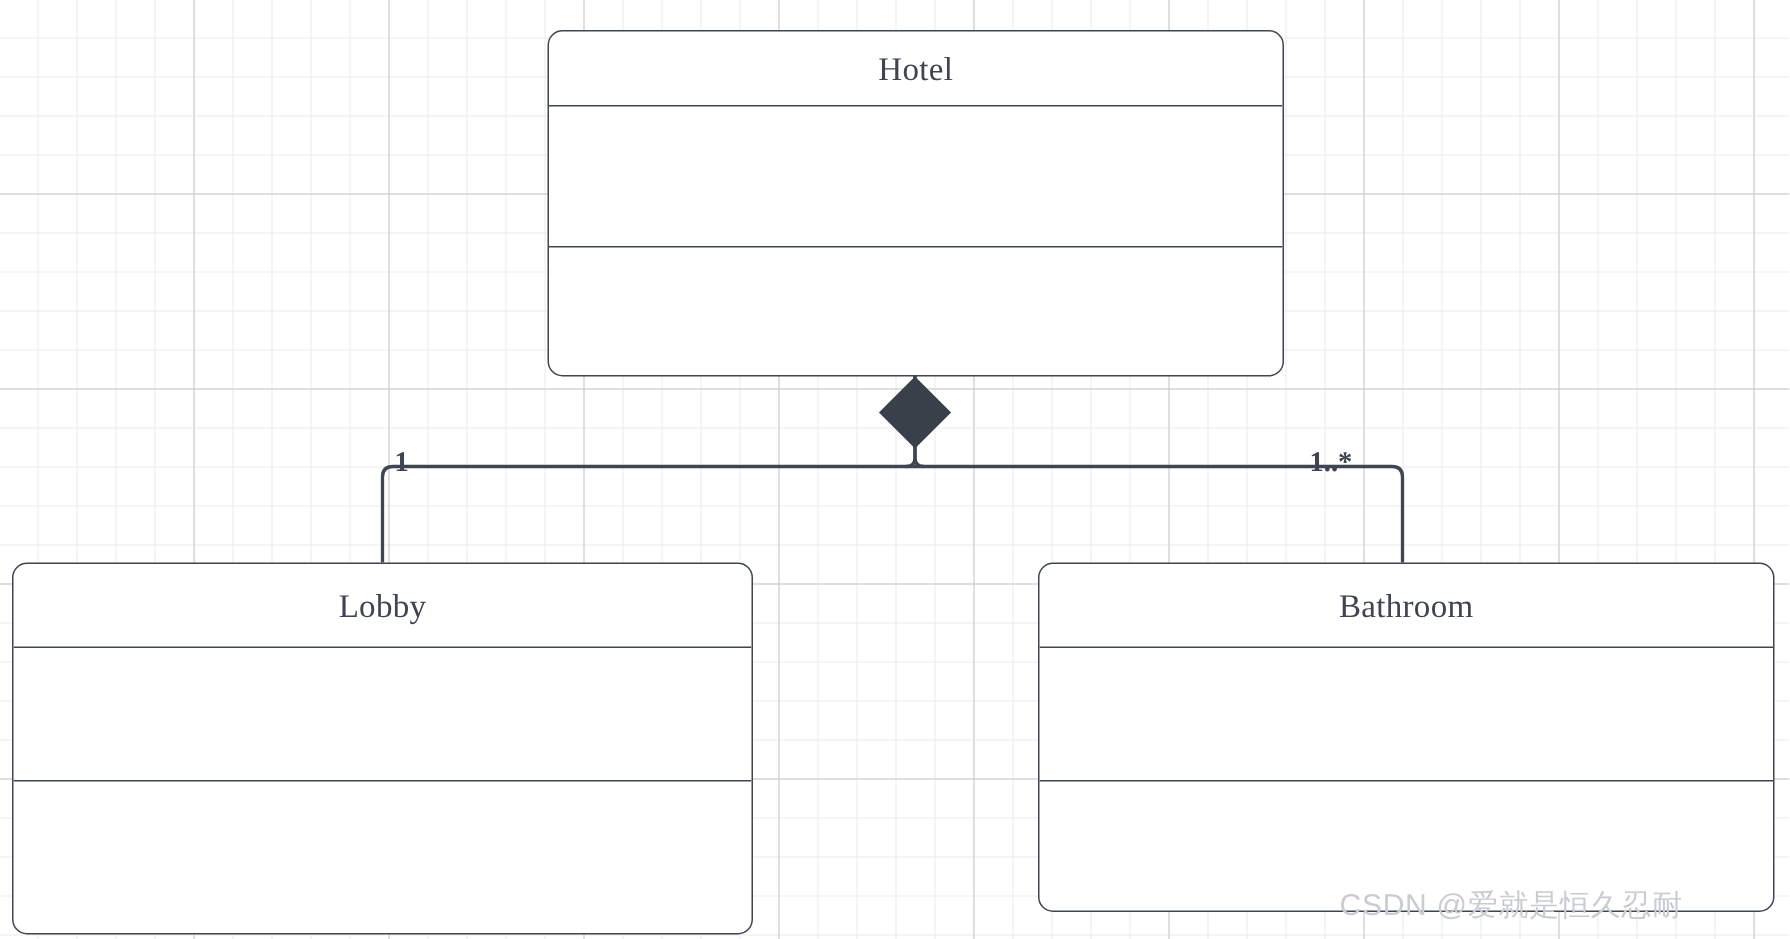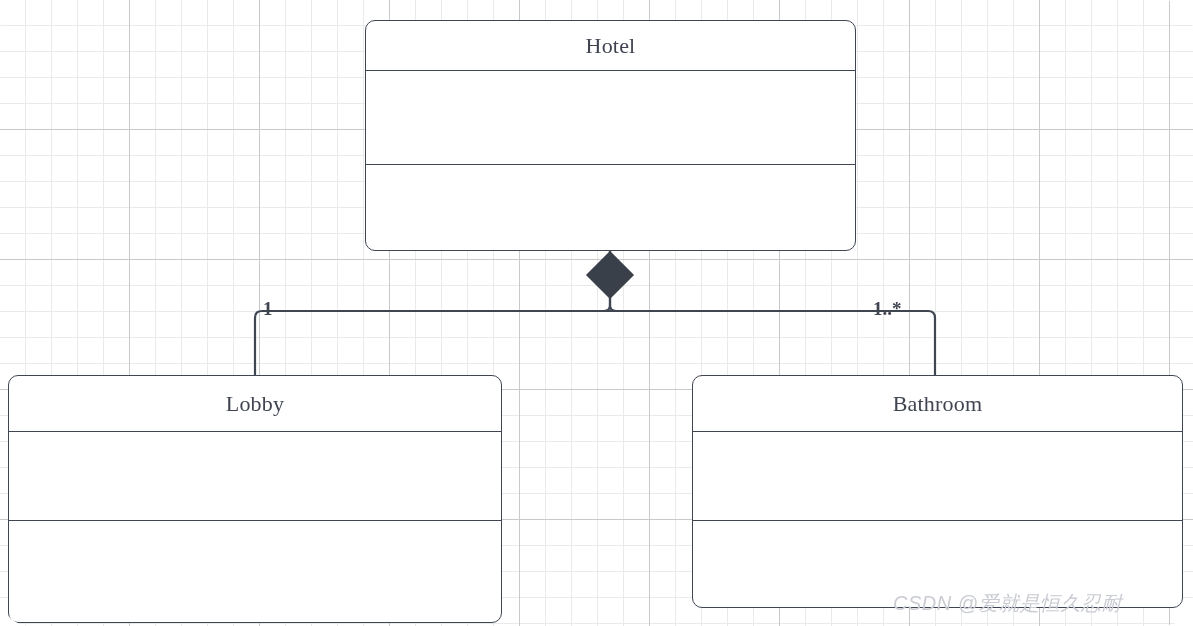--- a/index.html
+++ b/index.html
@@ -18,21 +18,20 @@
       linear-gradient(to bottom, #c9c9c9 1px, transparent 1px),
       linear-gradient(to right, #eaeaea 1px, transparent 1px),
       linear-gradient(to bottom, #eaeaea 1px, transparent 1px);
     background-size:
       130px 130px,
       130px 130px,
       26px 26px,
       26px 26px;
     background-position: -1px -1px, -1px -1px, -1px -1px, -1px -1px;
     font-family: "Liberation Serif", "DejaVu Serif", serif;
-    border-radius: 31px;
   }
   .uml-class {
     position: absolute;
     box-sizing: border-box;
     background: #ffffff;
     border: 1.6px solid #3f4652;
     border-radius: 10px;
     overflow: hidden;
   }
   .uml-title {
@@ -74,21 +73,20 @@
     white-space: nowrap;
     line-height: 1;
   }
   .watermark {
     position: absolute;
     color: #c9ccd2;
     font-size: 20px;
     white-space: nowrap;
     font-family: "Liberation Sans", "DejaVu Sans", sans-serif;
     letter-spacing: 0.5px;
-    font-style: italic;
   }
 </style>
 </head>
 <body>
 
 <div id="canvas">
 
   <svg class="edge-layer" viewBox="0 0 1193 626" width="1193" height="626">
 
     <path d="M 610 250 L 610 305 Q 610 311 604 311" fill="none" stroke="#3f4652" stroke-width="2.2"></path>

